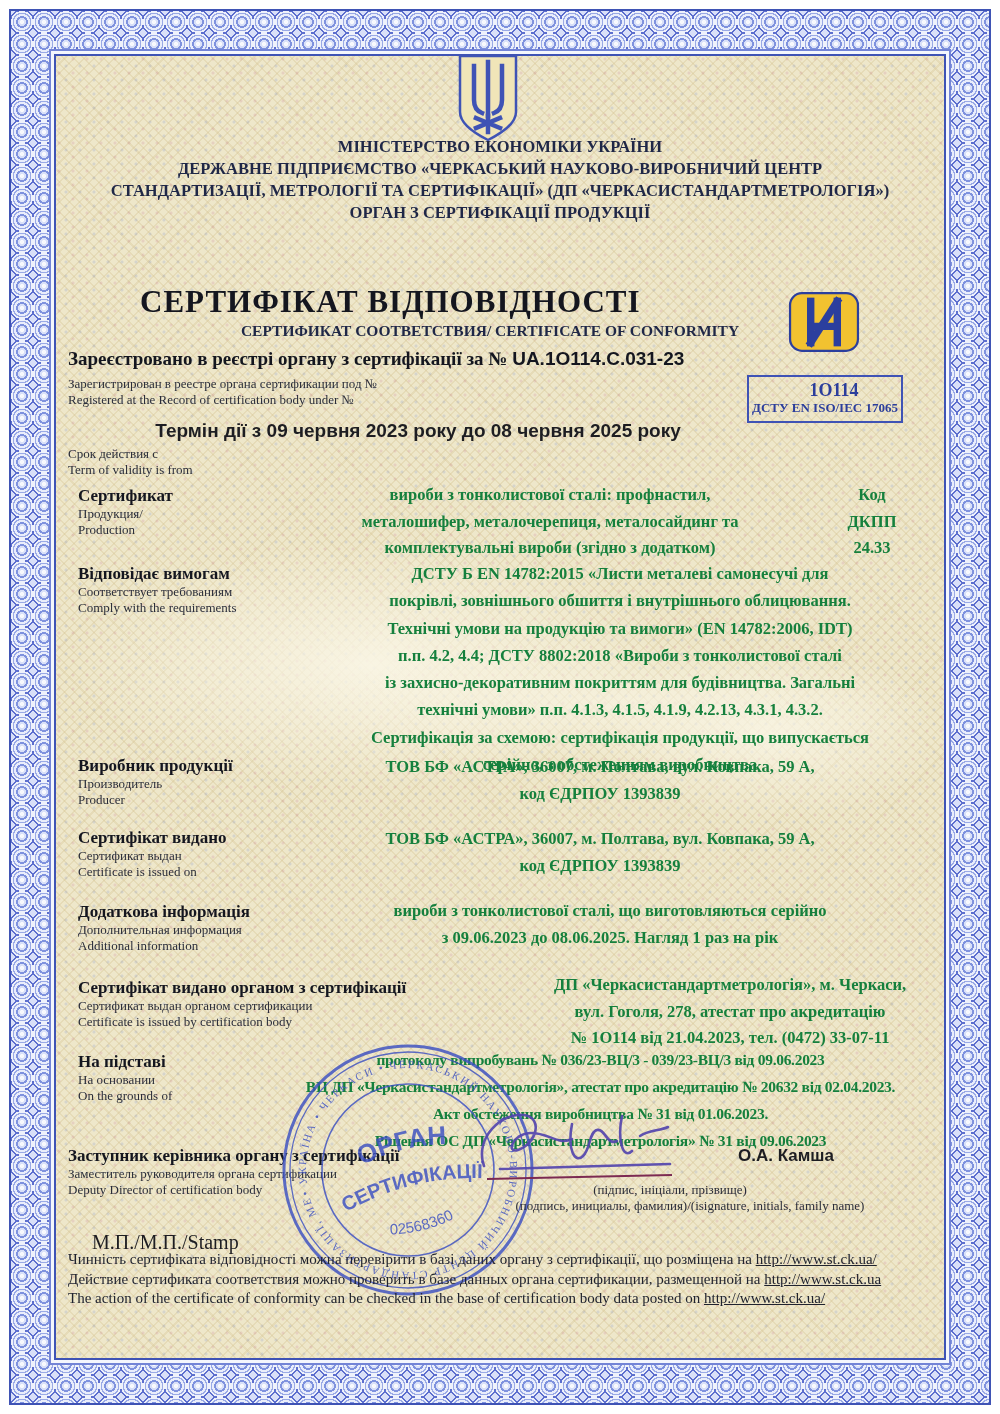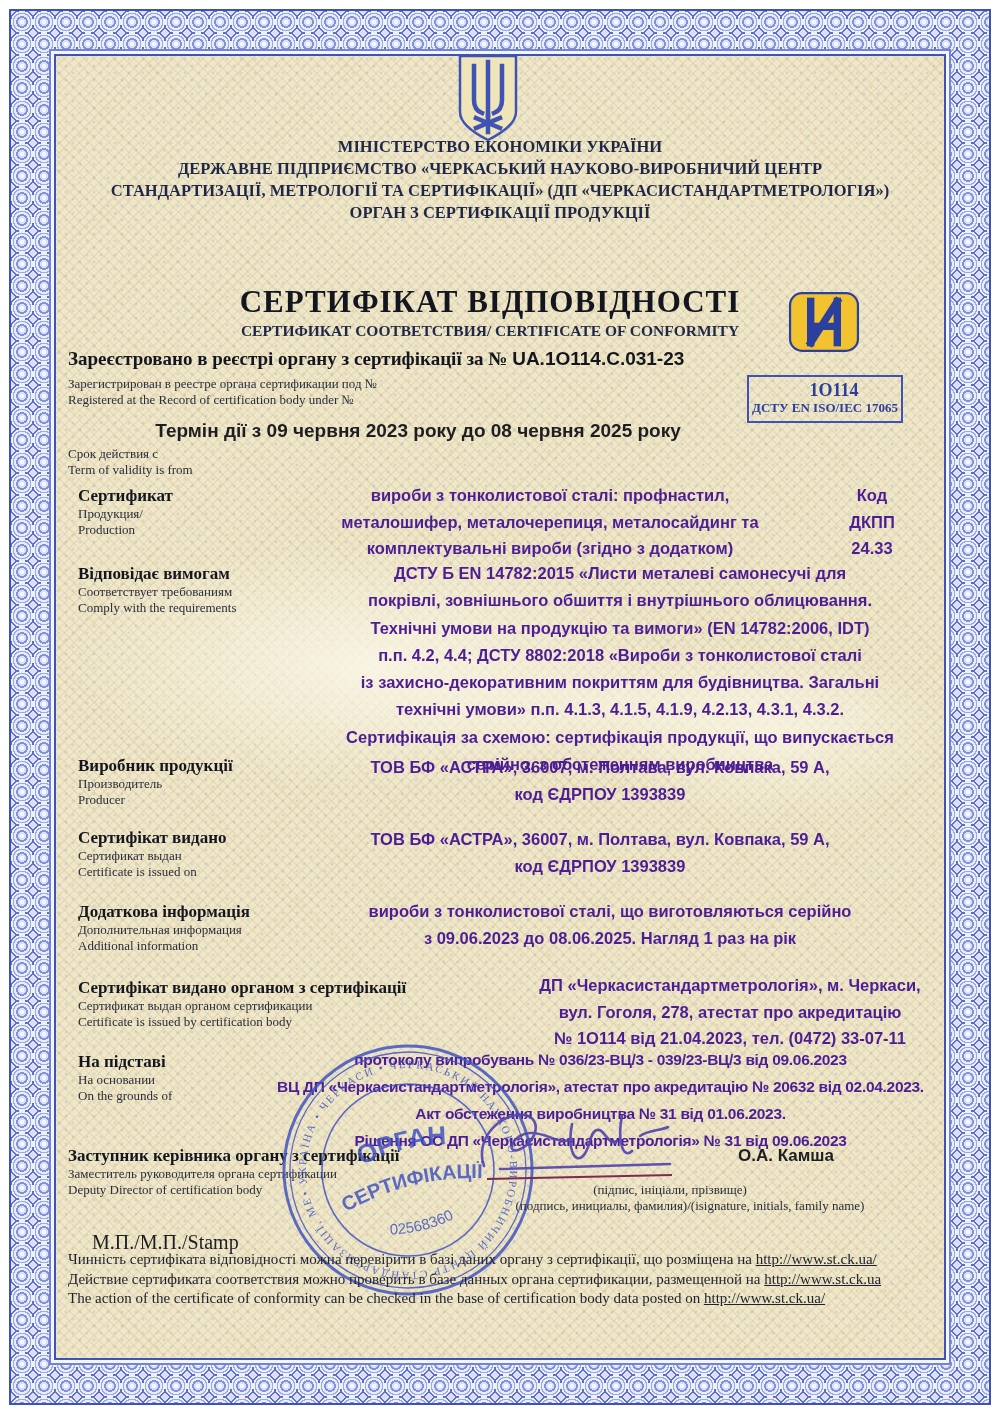--- a/index.html
+++ b/index.html
@@ -36,32 +36,32 @@
   .wm3{left:300px;top:640px;width:640px;height:130px;background:radial-gradient(ellipse at center, rgba(250,246,230,.6), rgba(250,246,230,0) 70%);}
 
   .abs{position:absolute;}
   .ser{font-family:"Liberation Serif", serif;}
   .san{font-family:"Liberation Sans", sans-serif;text-align:center;}
   .b{font-weight:bold;}
   .ml{white-space:pre-line;}
   .ctr{text-align:center;}
 
   .ministry{left:100px;top:136px;width:800px;font-size:16.5px;line-height:22px;color:#1f2747;font-weight:bold;text-align:center;}
-  .title-main{left:140px;top:284px;width:700px;font-size:31px;letter-spacing:1px;color:#14161f;font-weight:bold;text-align:center;}
+  .title-main{left:140px;top:284px;width:700px;font-size:31px;letter-spacing:1px;color:#14161f;font-weight:bold;}
   .title-sub{left:140px;top:322px;width:700px;font-size:15.5px;color:#1f2747;font-weight:bold;text-align:center;}
 
   .reg-line{left:68px;top:348px;width:720px;font-size:19px;color:#14161f;}
   .reg-line .num{font-family:"Liberation Sans", sans-serif;}
   .sub{font-size:13px;line-height:16px;color:#2a2d3a;}
   .reg-sub{left:68px;top:376px;width:500px;}
   .term-line{left:68px;top:420px;width:700px;font-size:19px;}
   .term-sub{left:68px;top:446px;width:300px;}
 
   .lab{font-size:17px;color:#14161f;}
-  .val{font-size:16.5px;line-height:26.5px;color:#4c1d95;}
+  .val{font-size:16.5px;line-height:26.5px;color:#15803d;font-family:Liberation Serif, serif;}
 
   
   .na-box{left:787px;top:291px;width:74px;height:62px;}
   .badge{left:747px;top:375px;width:152px;height:44px;border:2px solid #3f53b5;color:#2b3e9c;text-align:center;}
   .badge .code{font-size:18px;font-weight:bold;line-height:22px;margin-top:2px;padding-left:18px;}
   .badge .std{font-size:13px;font-weight:bold;line-height:14px;}
 
   .stamp-wrap{left:278px;top:1040px;width:260px;height:260px;transform:rotate(-14deg);opacity:.82;}
   .sig-svg{left:470px;top:1106px;width:210px;height:80px;}
   .sig-rule{left:487px;top:1176px;width:185px;border-top:2px solid #7c2a52;transform:rotate(-1.2deg);}

